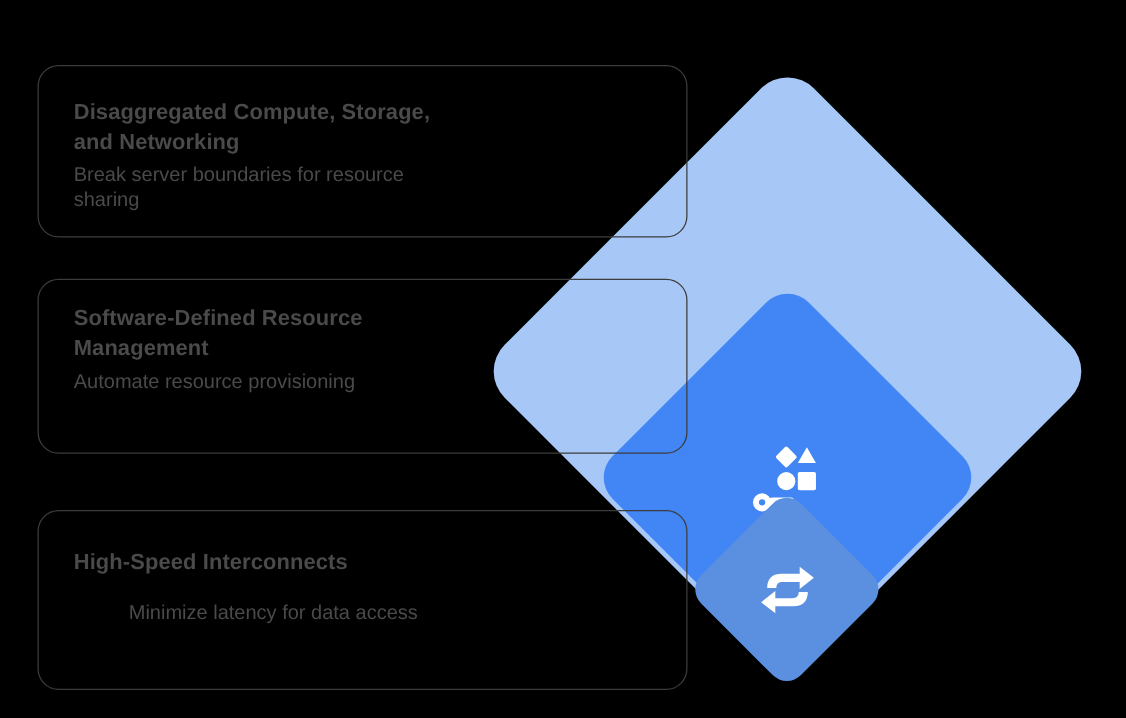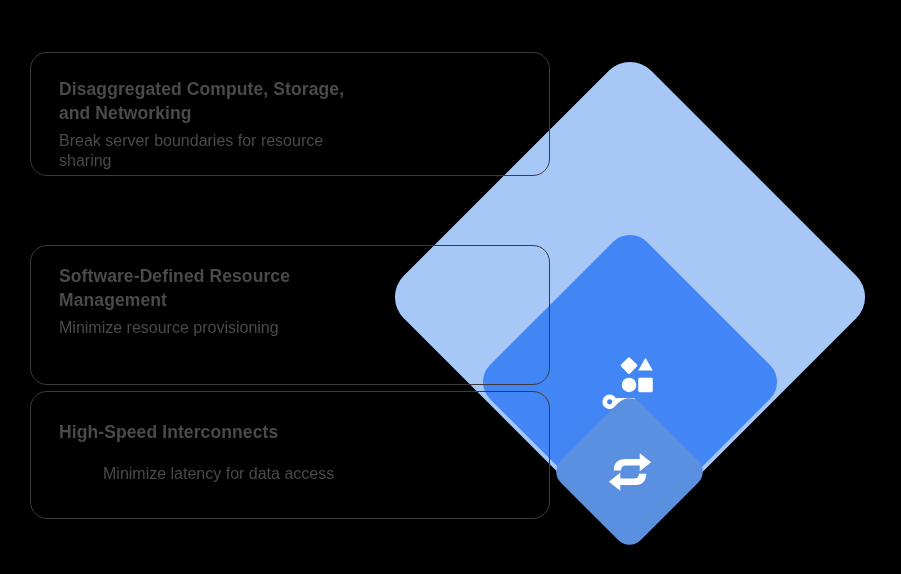--- a/index.html
+++ b/index.html
@@ -18,23 +18,23 @@
 
   
   .card {
     position: absolute;
     left: 30px;
     box-sizing: border-box;
     border: 1.5px solid #3c3c3c;
     border-radius: 17px;
     background: transparent;
   }
-  #card-0 { top: 52px;  width: 520px; height: 124px; }
-  #card-1 { top: 245px; width: 520px; height: 140px; padding-left: 28px; }
-  #card-2 { top: 391px; width: 520px; height: 128px; }
+  #card-0 { top: 52px;  width: 520px; height: 138px; }
+  #card-1 { top: 223px; width: 520px; height: 140px; padding-left: 28px; }
+  #card-2 { top: 408px; width: 520px; height: 144px; }
 
   .card-title {
     position: absolute;
     left: 28px;
     color: #4a4a4a;
     font-weight: bold;
     font-size: 17.5px;
     line-height: 24px;
     letter-spacing: 0.1px;
     width: 320px;
@@ -159,21 +159,21 @@
     </div>
   </div>
 
   <div class="card" id="card-0">
     <div class="card-title">Disaggregated Compute, Storage, and Networking</div>
     <div class="card-sub">Break server boundaries for resource sharing</div>
   </div>
 
   <div class="card" id="card-1">
     <div class="card-title">Software-Defined Resource Management</div>
-    <div class="card-sub">Minimize resource provisioning</div>
+    <div class="card-sub">Automate resource provisioning</div>
   </div>
 
   <div class="card" id="card-2">
     <div class="card-title">High-Speed Interconnects</div>
     <div class="card-sub">Minimize latency for data access</div>
   </div>
 
 </div>
 
 </body></html>

